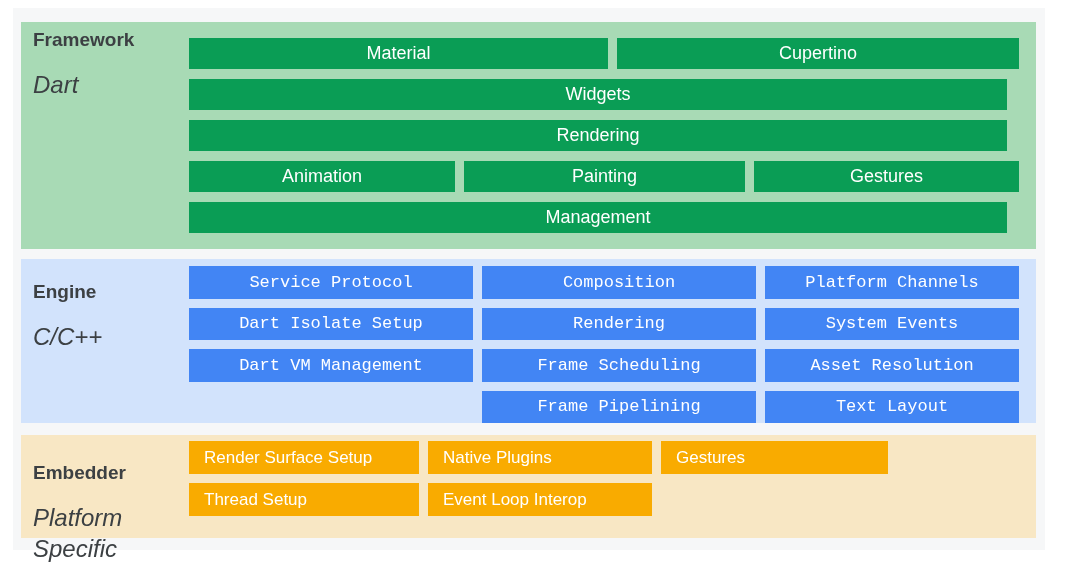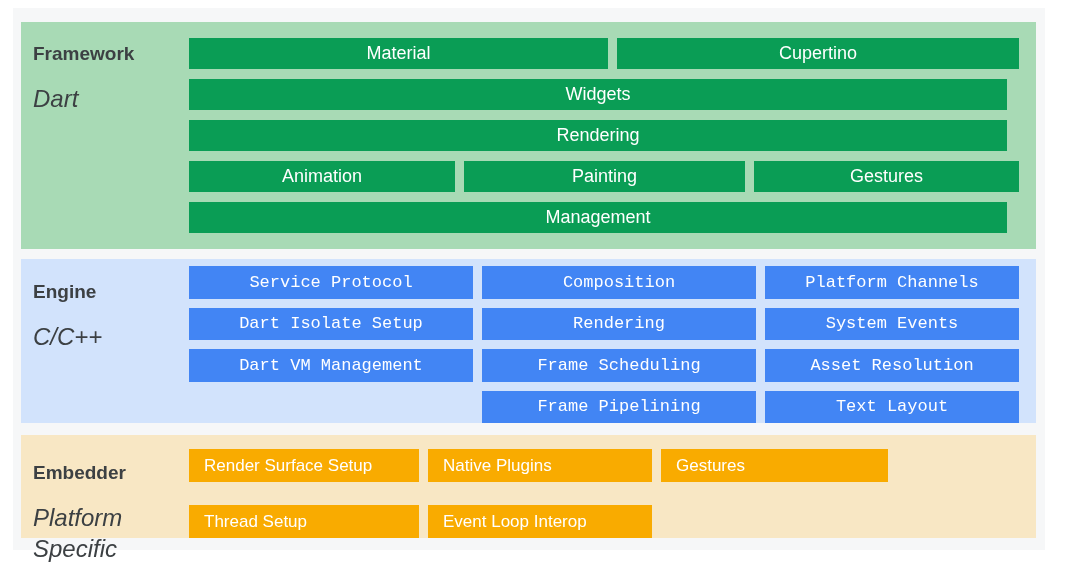--- a/index.html
+++ b/index.html
@@ -6,30 +6,30 @@
   html,body { width:1065px; height:562px; background:#ffffff;
               font-family:"Liberation Sans", sans-serif; overflow:hidden; }
   .panel { position:absolute; left:13px; top:8px; width:1032px; height:542px;
            background:var(--panel-bg,#F6F7F8); }
   .band { position:absolute; left:8px; width:1015px; display:flex; }
   .band-framework { top:14px;  height:227px; background:var(--fw-band); }
   .band-engine    { top:251px; height:164px; background:var(--en-band); }
   .band-embedder  { top:427px; height:103px; background:var(--em-band); }
 
   .labelcol { width:168px; padding-left:12px; color:var(--label-text,#3C4043); }
-  .band-framework .labelcol { padding-top:20px; }
+  .band-framework .labelcol { padding-top:6px; }
   .band-engine    .labelcol { padding-top:21px; }
   .band-embedder  .labelcol { padding-top:26px;border-radius:30px; }
   .layer-title { font-size:19px; font-weight:bold; line-height:1.3; }
   .layer-sub   { font-size:24px; font-style:italic; line-height:1.3;margin-top:16px; }
 
   .rows { width:830px; display:flex; flex-direction:column; }
   .band-framework .rows { padding-top:16px; gap:10px; }
   .band-engine    .rows { padding-top:7px;  gap:9px; }
-  .band-embedder  .rows { padding-top:14px;  gap:9px;justify-content:space-between; }
+  .band-embedder  .rows { padding-top:6px;  gap:9px; }
   .row { display:flex; gap:9px; }
   .band-framework .row { height:31px; }
   .band-engine    .row { height:40px;font-family:Liberation Mono, monospace; }
   .band-embedder  .row { height:33px; }
 
   .blk { display:flex; align-items:center; justify-content:center;
          color:var(--block-text,#fff); white-space:nowrap; overflow:hidden; }
   .band-framework .blk { background:var(--fw-block); font-size:18px; }
   .band-engine    .blk { background:var(--en-block); font-size:17px; }
   .band-embedder  .blk { background:var(--em-block); font-size:17px;

